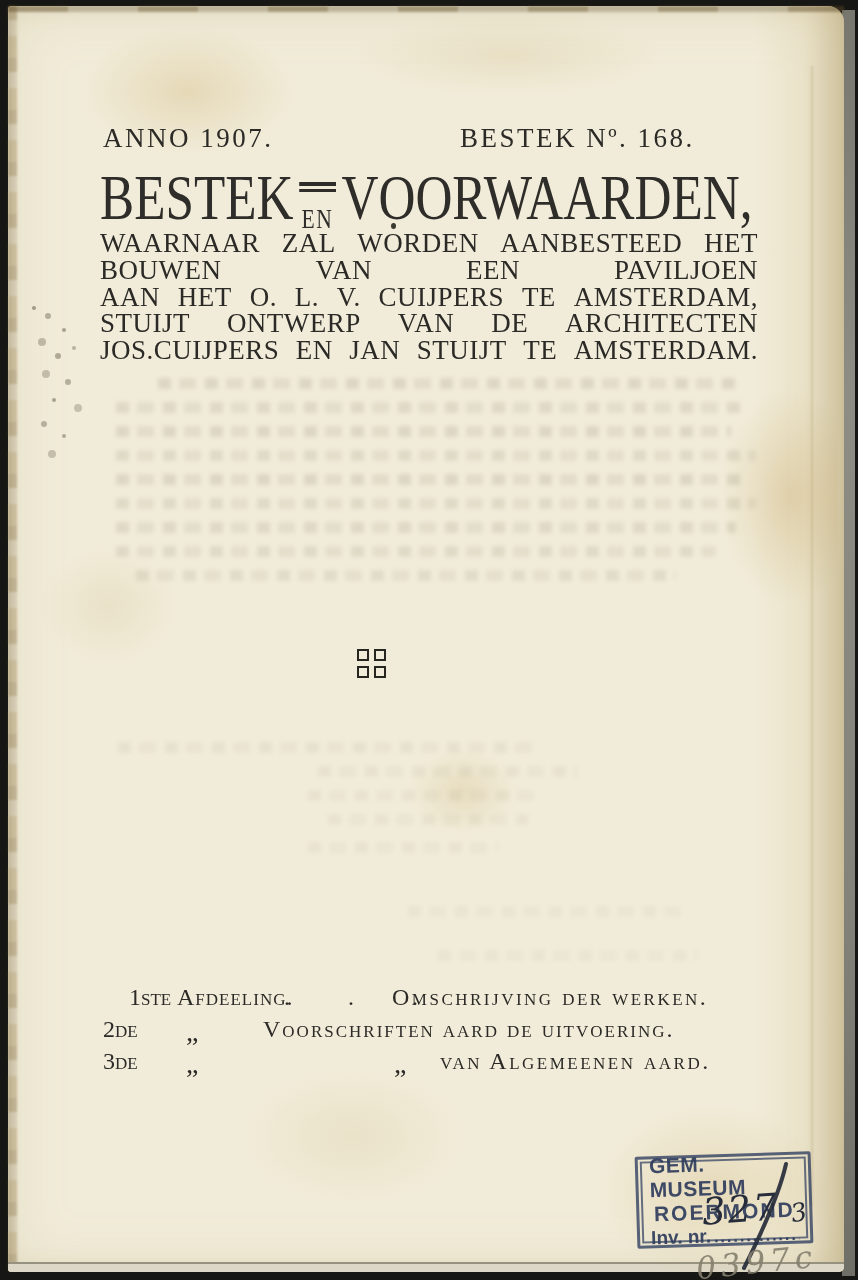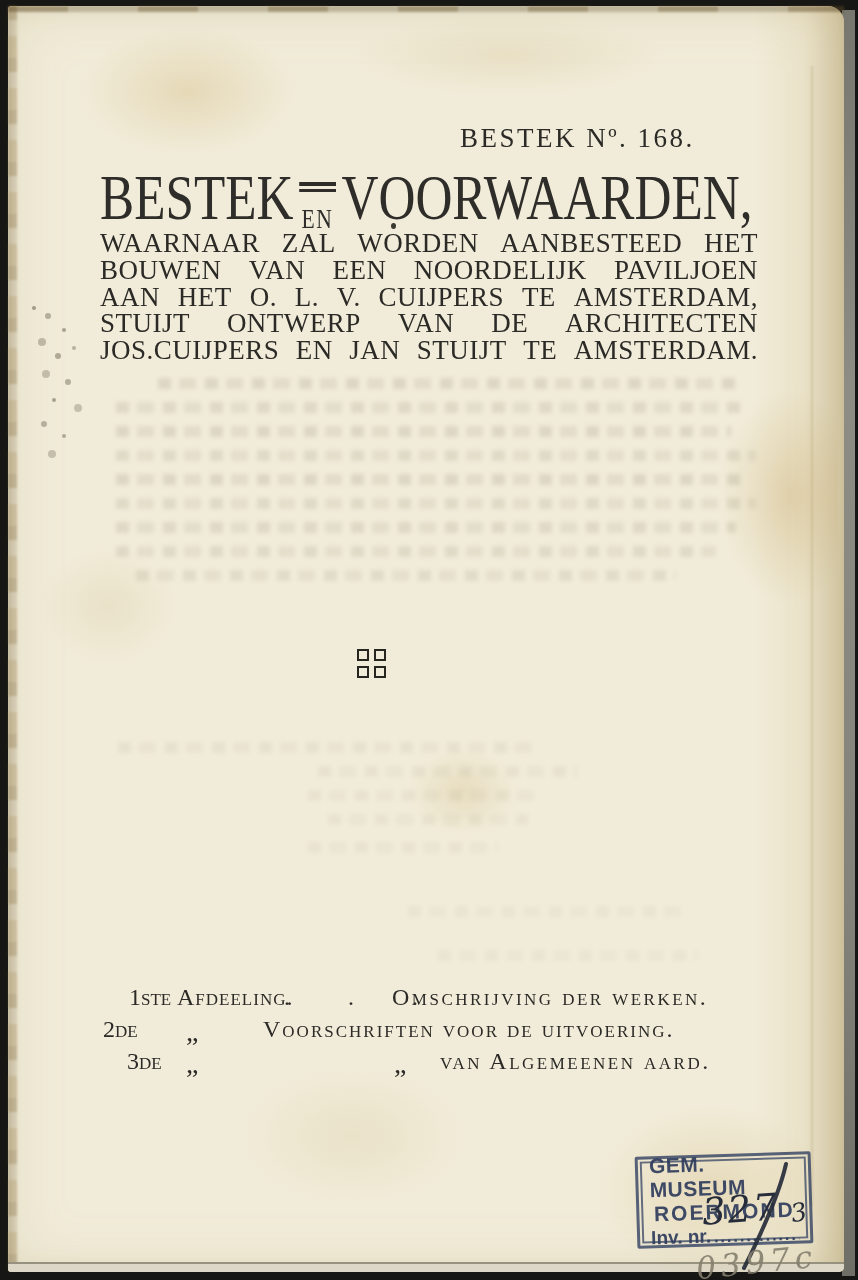--- a/index.html
+++ b/index.html
@@ -92,20 +92,21 @@
     <div class="stain" style="left:70px;top:20px;width:220px;height:130px;background:radial-gradient(ellipse at 50% 50%,rgba(199,166,96,.28),rgba(199,166,96,0) 70%);"></div>
     <div class="stain" style="left:340px;top:10px;width:320px;height:80px;background:radial-gradient(ellipse at 50% 50%,rgba(190,160,95,.16),rgba(190,160,95,0) 70%);"></div>
     <div class="stain" style="left:710px;top:380px;width:120px;height:220px;background:radial-gradient(ellipse at 60% 50%,rgba(193,158,88,.30),rgba(193,158,88,0) 70%);"></div>
     <div class="stain" style="left:400px;top:740px;width:110px;height:90px;background:radial-gradient(ellipse at 50% 50%,rgba(197,166,98,.22),rgba(197,166,98,0) 70%);"></div>
     <div class="stain" style="left:230px;top:1060px;width:230px;height:140px;background:radial-gradient(ellipse at 50% 50%,rgba(190,160,95,.14),rgba(190,160,95,0) 70%);"></div>
     <div class="stain" style="left:590px;top:1100px;width:230px;height:170px;background:radial-gradient(ellipse at 50% 50%,rgba(198,164,92,.26),rgba(198,164,92,0) 72%);"></div>
     <div class="stain" style="left:30px;top:540px;width:140px;height:120px;background:radial-gradient(ellipse at 50% 50%,rgba(188,158,94,.14),rgba(188,158,94,0) 70%);"></div>
     <div class="speckles"></div>
     <div class="inkdot"></div>
 
+    <div class="hdr anno">ANNO 1907.</div>
     <div class="hdr no">BESTEK Nº. 168.</div>
 
     <div class="title">
       <span>BESTEK</span>
       <span class="en-block">
         <span class="en-rule"></span>
         <span class="en-rule"></span>
         <span class="en-word">EN</span>
       </span>
       <span>VOORWAARDEN,</span>
@@ -116,21 +117,20 @@
           <span>WAARNAAR</span>
           <span>ZAL</span>
           <span>WORDEN</span>
           <span>AANBESTEED</span>
           <span>HET</span>
         </div>
       <div class="ln">
           <span>BOUWEN</span>
           <span>VAN</span>
           <span>EEN</span>
-          <span>NOORDELIJK</span>
           <span>PAVILJOEN</span>
         </div>
       <div class="ln">
           <span>AAN</span>
           <span>HET</span>
           <span>O.</span>
           <span>L.</span>
           <span>V.</span>
           <span>CUIJPERS</span>
           <span>TE</span>
@@ -179,24 +179,24 @@
 
     <div class="sec" style="top:978px;left:10px;width:100%;height:30px;margin-left:16px;">
       <span class="frag" style="left:95px;">1ste</span>
       <span class="frag" style="left:143px;letter-spacing:1px;">Afdeeling.</span>
       <span class="frag" style="left:250px;letter-spacing:26px;">.  .  .</span>
       <span class="frag" style="left:358px;letter-spacing:2.5px;text-align:right;">Omschrijving der werken.</span>
     </div>
     <div class="sec" style="top:1010px;left:0;width:100%;height:30px;">
       <span class="frag" style="left:95px;">2de</span>
       <span class="frag" style="left:178px;font-size:28px;">„</span>
-      <span class="frag" style="left:255px;letter-spacing:2px;">Voorschriften voor de uitvoering.</span>
+      <span class="frag" style="left:255px;letter-spacing:2px;">Voorschriften aard de uitvoering.</span>
     </div>
     <div class="sec" style="top:1042px;left:0;width:100%;height:30px;">
-      <span class="frag" style="left:95px;margin-left:24px;">3de</span>
+      <span class="frag" style="left:95px;">3de</span>
       <span class="frag" style="left:178px;font-size:28px;">„</span>
       <span class="frag" style="left:386px;font-size:28px;">„</span>
       <span class="frag" style="left:432px;letter-spacing:2.5px;">van Algemeenen aard.</span>
     </div>
 
     <div class="stamp">
       <div class="stamp-inner">
         <div class="stamp-l1">GEM. MUSEUM</div>
         <div class="stamp-l2">ROERMOND</div>
         <div class="stamp-l3">

